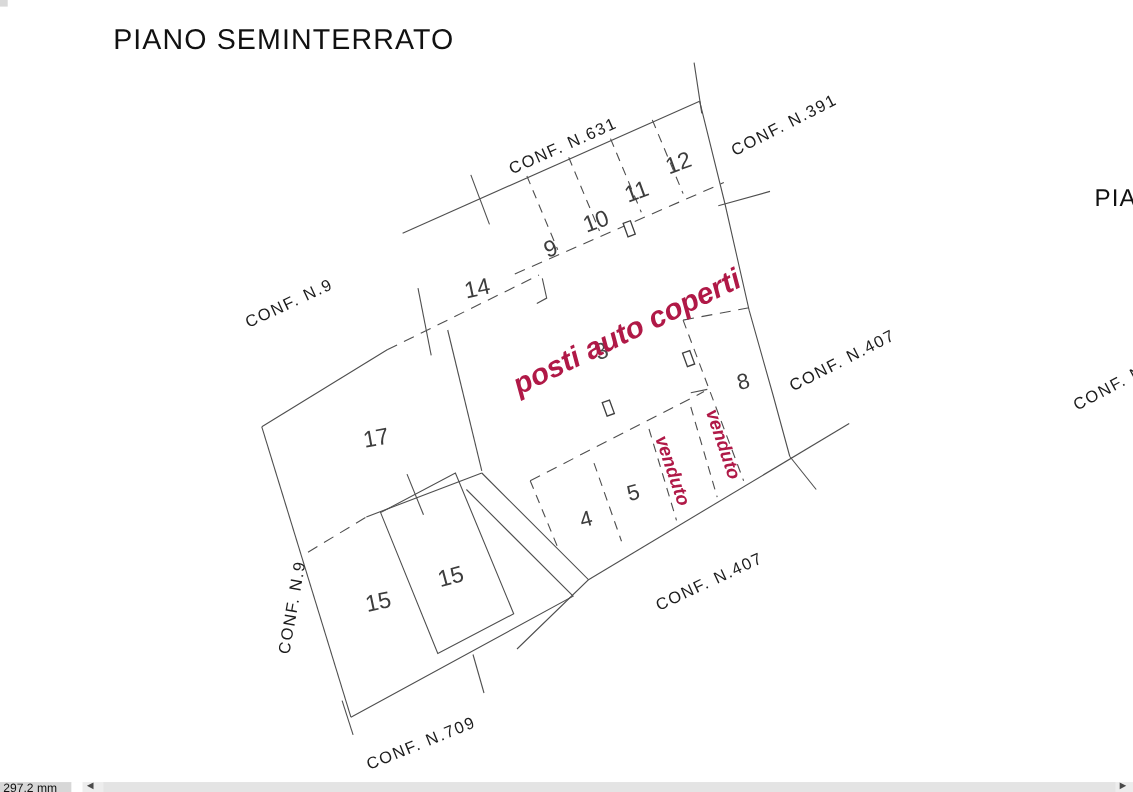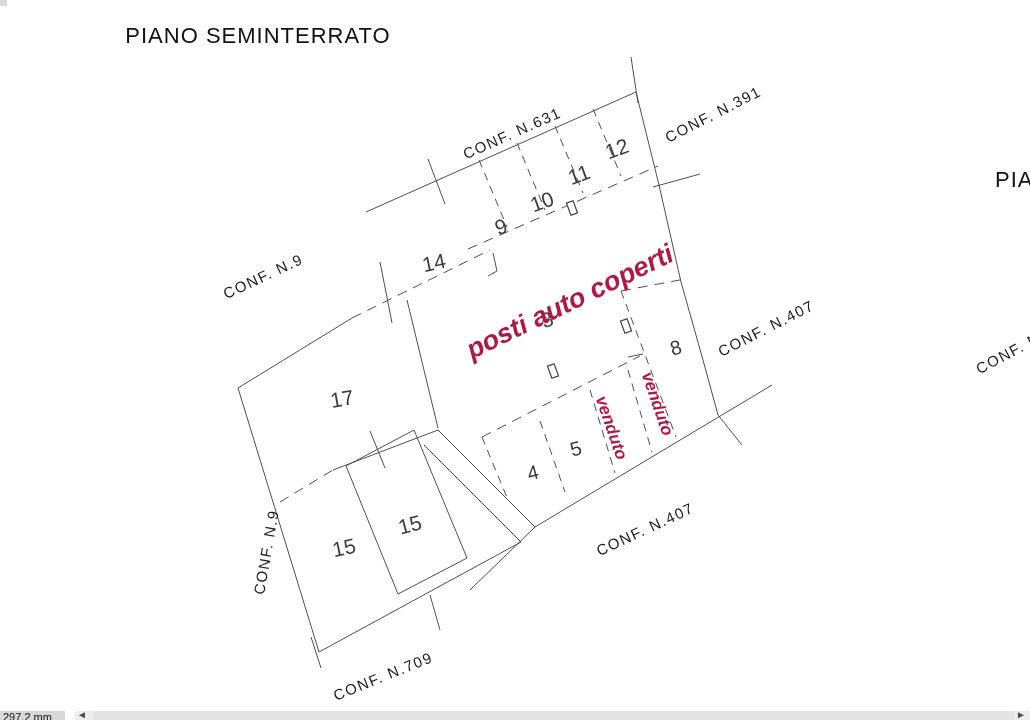--- a/index.html
+++ b/index.html
@@ -8,21 +8,21 @@
   #corner-artifact{position:absolute;left:0;top:0;width:7px;height:6px;background:#d9d9d9;}
   #plan-svg{position:absolute;left:0;top:0;}
   .ln{stroke:#4f4f4f;stroke-width:1;fill:none;}
   .ld{stroke:#4f4f4f;stroke-width:1;fill:none;stroke-dasharray:10 7;}
   .ld2{stroke:#4f4f4f;stroke-width:1;fill:none;stroke-dasharray:8 6;}
   .col{fill:#ffffff;stroke:#3f3f3f;stroke-width:1.2;}
   .lbl{position:absolute;white-space:nowrap;transform:translate(-50%,-50%);color:#1c1c1c;}
   .conf{font-size:15px;letter-spacing:1.5px;}
   .num{font-size:21px;color:#3d3d3d;}
   .crimson{color:#b01947;font-weight:bold;font-style:italic;}
-  #lbl-title{left:258px;top:36px;font-size:22px;letter-spacing:1px;color:#111;}
+  #lbl-title{left:258px;top:36px;font-size:26px;letter-spacing:1px;color:#111;}
   #lbl-conf631{left:512px;top:133px;transform:translate(-50%,-50%) rotate(-24deg);}
   #lbl-conf391{left:713px;top:114px;transform:translate(-50%,-50%) rotate(-27deg);}
   #lbl-conf9top{left:263px;top:276px;transform:translate(-50%,-50%) rotate(-25deg);}
   #lbl-conf9left{left:266px;top:552px;transform:translate(-50%,-50%) rotate(-80deg);}
   #lbl-conf709{left:383px;top:676px;transform:translate(-50%,-50%) rotate(-22deg);}
   #lbl-conf407b{left:645px;top:529px;transform:translate(-50%,-50%) rotate(-25deg);}
   #lbl-conf407r{left:766px;top:328px;transform:translate(-50%,-50%) rotate(-27deg);}
   #lbl-posti{left:570px;top:302px;font-size:27px;transform:translate(-50%,-50%) rotate(-26deg);}
   #lbl-venduto1{left:611px;top:428px;font-size:17px;transform:translate(-50%,-50%) rotate(71deg);}
   #lbl-venduto2{left:657px;top:404px;font-size:17px;transform:translate(-50%,-50%) rotate(71deg);}

